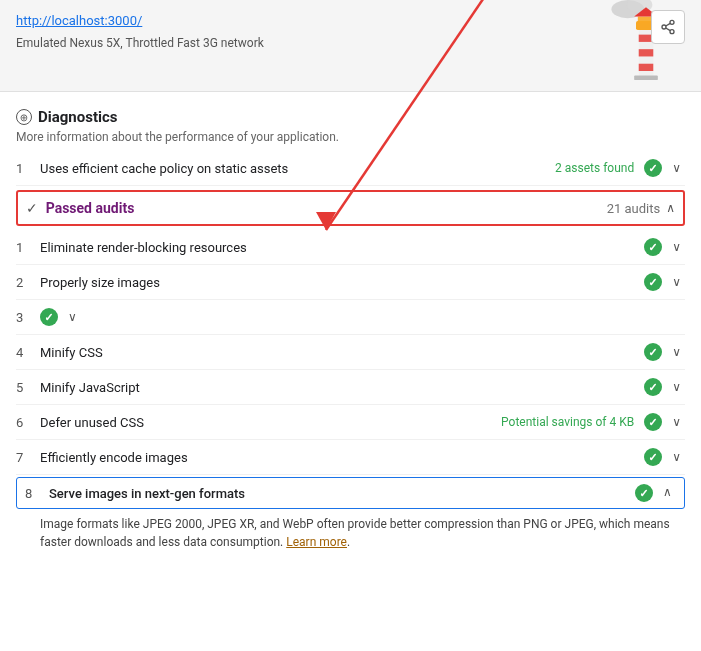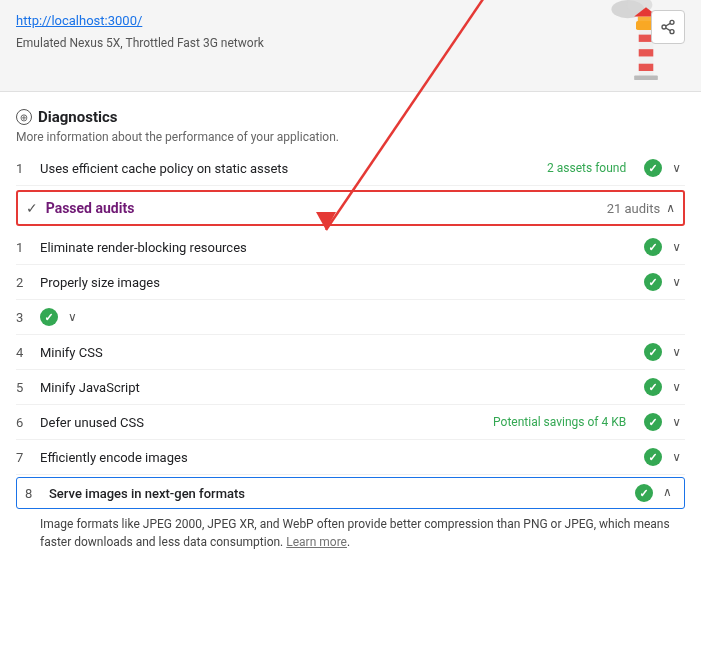--- a/index.html
+++ b/index.html
@@ -93,21 +93,21 @@
       flex-shrink: 0;
     }
     .audit-label {
       flex: 1;
       font-size: 13px;
       color: #202124;
     }
     .audit-meta {
       font-size: 12px;
       color: #34a853;
-      margin-right: 18px;
+      margin-right: 10px;
     }
     .audit-meta.savings {
       color: #34a853;
     }
     .check-icon {
       width: 18px;
       height: 18px;
       background: #34a853;
       border-radius: 50%;
       display: flex;
@@ -167,21 +167,21 @@
       border-radius: 3px;
       padding: 6px 8px;
       margin: 2px 0;
     }
     .row-highlighted .audit-label {
       font-weight: 500;
     }
 
     
     .learn-more {
-      color: #737373;
+      color: #a16207;
       text-decoration: underline;
       cursor: pointer;
     }
     .row-description {
       font-size: 12px;
       color: #444;
       padding: 4px 0 6px 24px;
       line-height: 1.5;
     }
 

